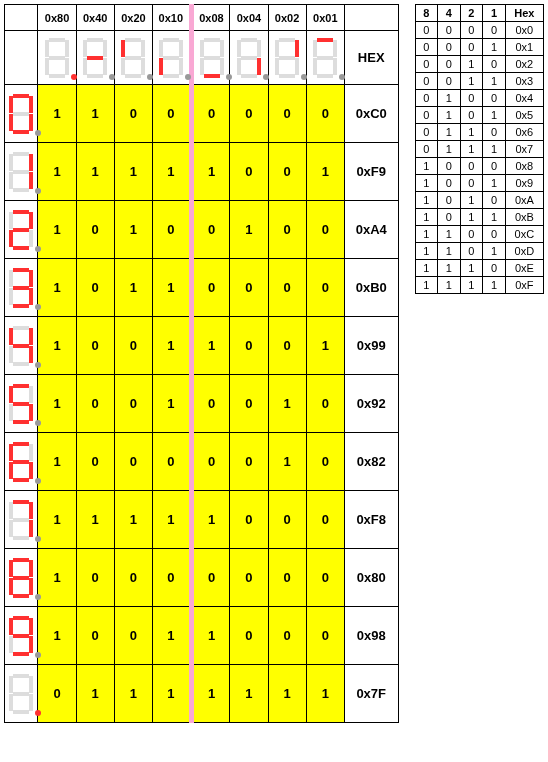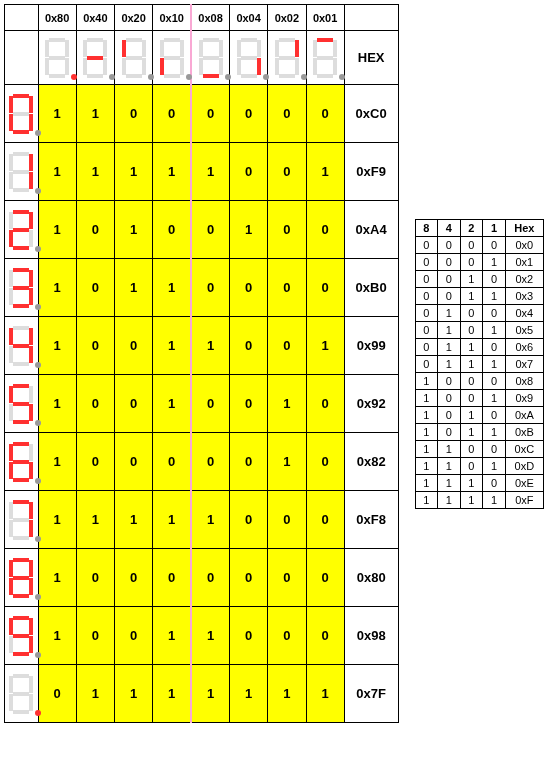--- a/index.html
+++ b/index.html
@@ -6,41 +6,41 @@
     margin: 0;
     padding: 4px;
     background: #fff;
     font-family: Verdana, Arial, sans-serif;
     font-size: 12px;
     color: #000;
   }
   .wrap {
     display: flex;
     gap: 16px;
-    align-items: center;
+    align-items: flex-start;
   }
   table.main {
     border-collapse: collapse;
   }
   table.main td, table.main th {
     border: 1px solid #000;
     text-align: center;
     vertical-align: middle;
     padding: 0;
     box-sizing: border-box;
   }
   table.main th.bitcol { width: 42px; height: 26px; font-size: 11px; font-weight: bold; }
   table.main th.left-narrow { width: 36px; }
   table.main th.hexcol { width: 60px; }
   table.main tr.segrow td, table.main tr.segrow th { height: 54px; }
   table.main tr.datarow td, table.main tr.datarow th { height: 58px; }
   table.main td.bit { width:42px; background: #ffff00; font-weight: bold; font-size:13px; }
   table.main td.hex { width:60px; font-weight: bold; font-size:13px; }
   table.main td.empty-left { width:36px; background:#fff; }
-  table.main .thick-left { border-left: 2px solid #f9a8d4; }
+  table.main .thick-left { border-left: 5px solid #f9a8d4; }
   table.main .hex-label { font-weight: bold; font-size:14px; }
 
   
   .seg {
     position: relative;
     width: 24px;
     height: 40px;
     margin: 4px auto;
   }
   .seg .s { position:absolute; background:#ff3030; }

